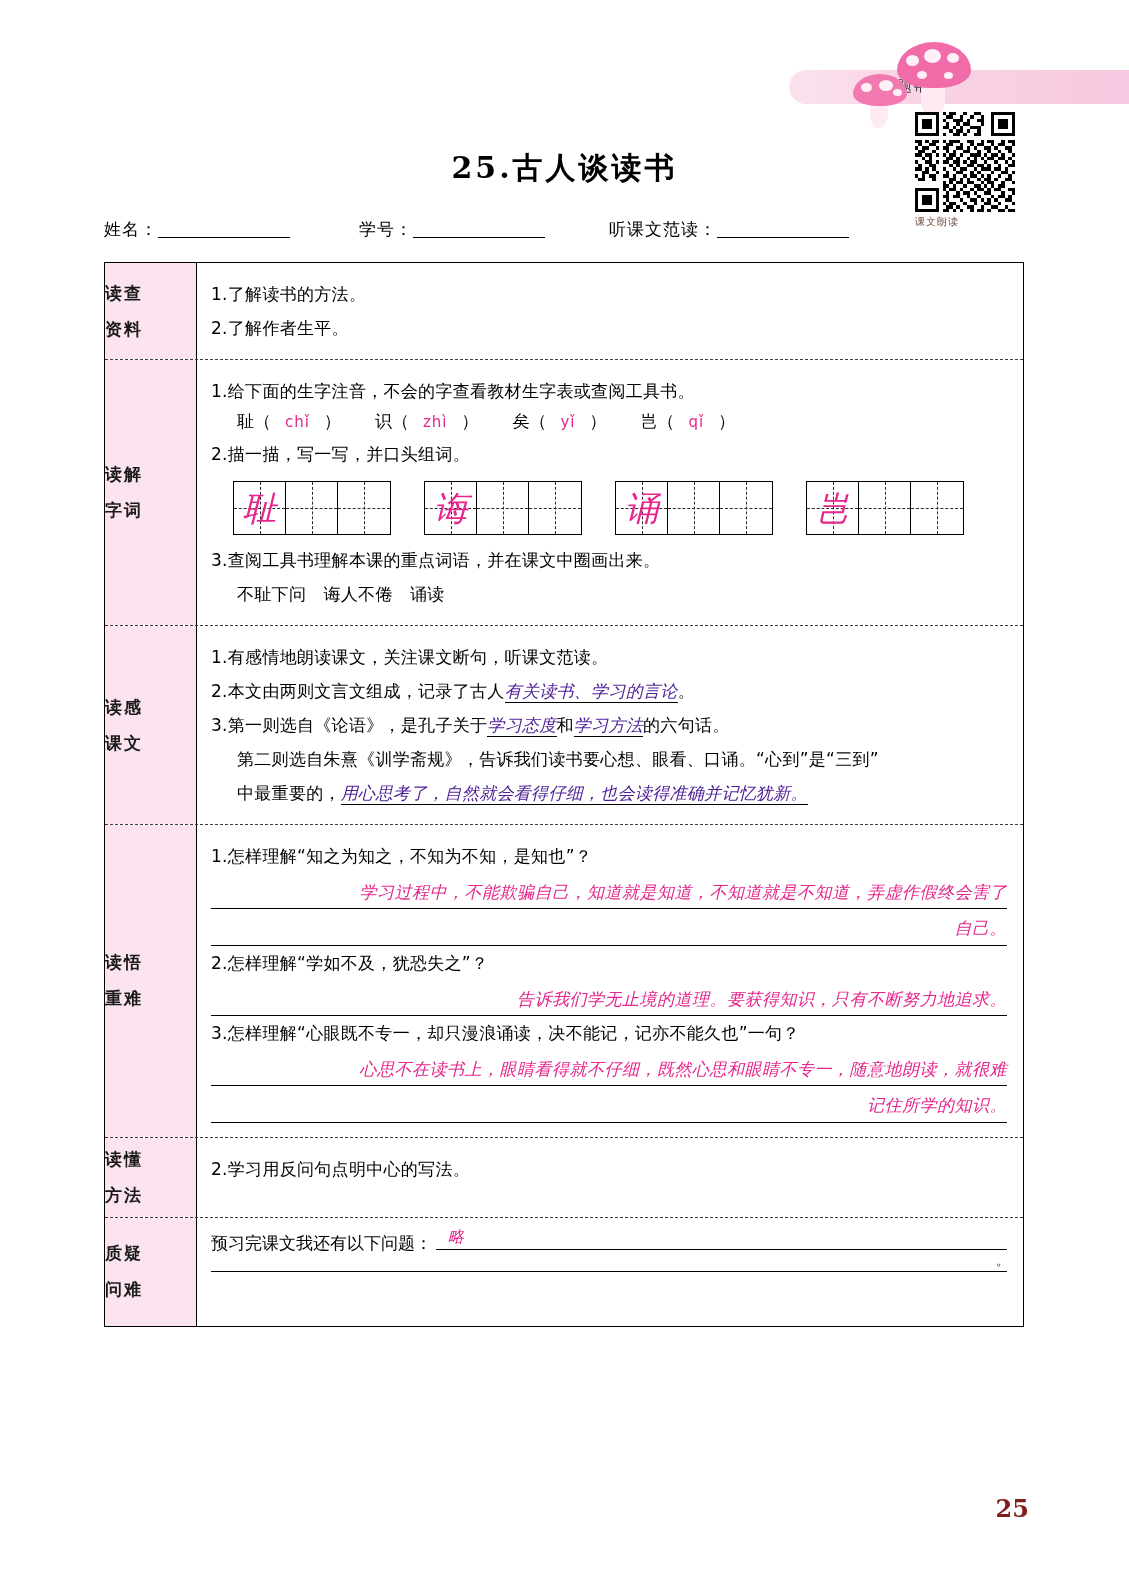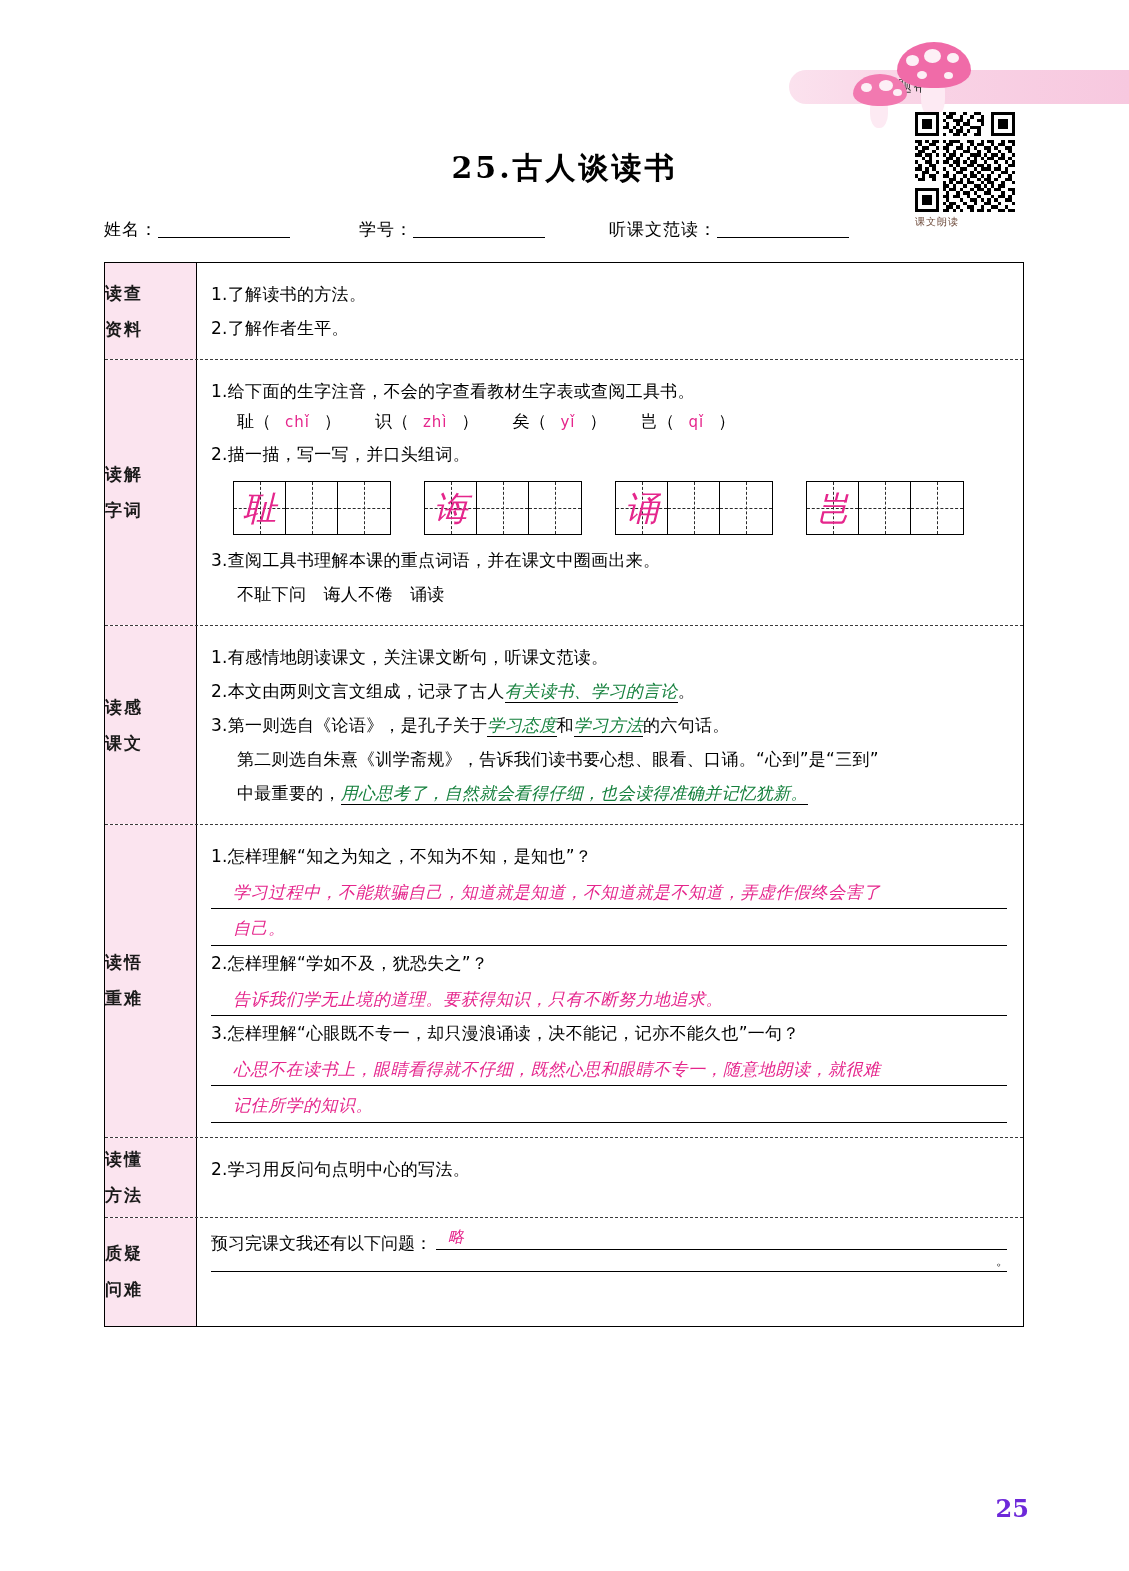--- a/index.html
+++ b/index.html
@@ -155,34 +155,35 @@
     padding: 14px 16px 14px 14px;
   }
   .line {
     font-size: 17px;
     line-height: 2.0;
     color: #000;
     letter-spacing: 0.3px;
   }
   .indent { padding-left: 26px; }
   .ans-u {
-    color: #15803d;
+    color: #4c1d95;
     border-bottom: 1.4px solid #000;
     font-style: italic;
     padding-bottom: 1px;
   }
   .ans-line {
     display: block;
     color: #e5268c;
     border-bottom: 1.4px solid #000;
     font-style: italic;
     font-size: 17px;
     line-height: 1.55;
     padding: 6px 0 3px 22px;
     letter-spacing: 0.5px;
+    text-align: right;
   }
 
   
   .pinyin-row {
     display: flex;
     gap: 34px;
     padding-left: 26px;
     margin-top: 2px;
     margin-bottom: 4px;
   }
@@ -277,21 +278,21 @@
     color: #000;
   }
 
   
   .page-num {
     position: absolute;
     right: 100px;
     bottom: 48px;
     font-size: 24px;
     font-weight: bold;
-    color: #6d28d9;
+    color: #7f1d1d;
     font-family: "DejaVu Serif", "Liberation Serif", serif;
   }
 </style>
 </head>
 <body>
 
 <div class="banner-wrap">
   <div class="banner-bar"></div>
   <div class="banner-label">小学题帮</div>
 

